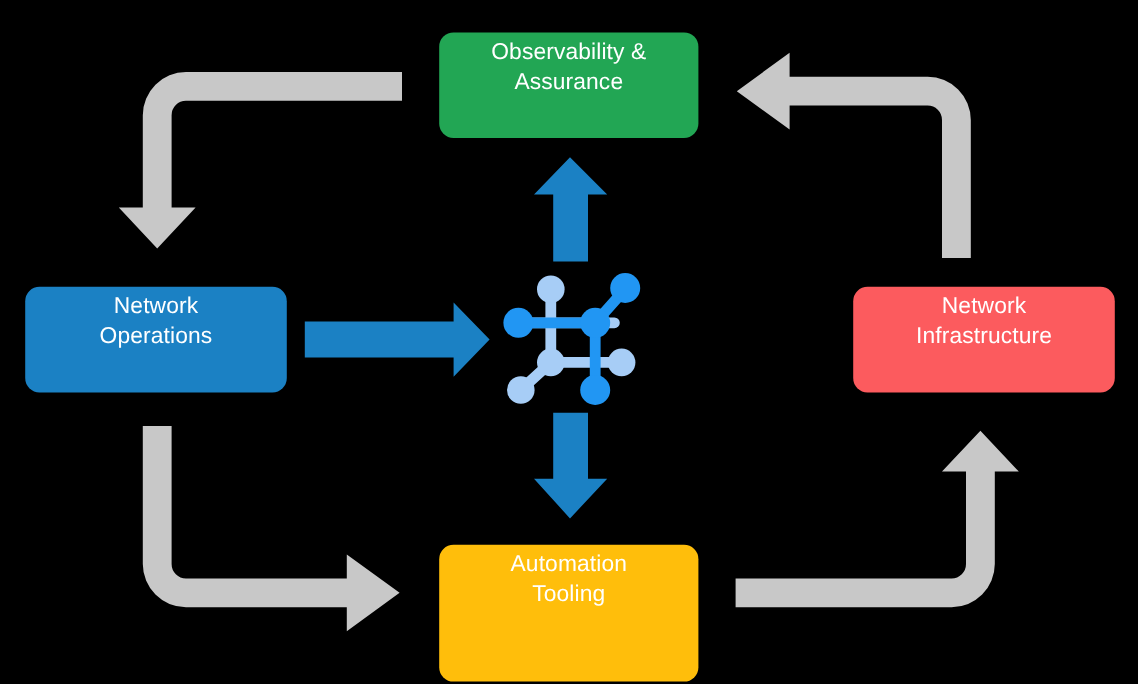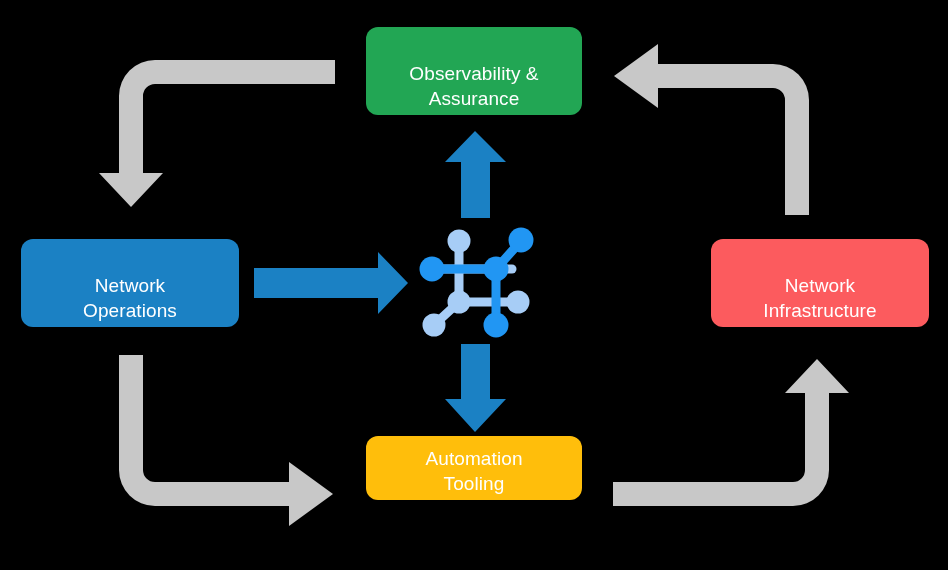--- a/index.html
+++ b/index.html
@@ -16,21 +16,21 @@
   #canvas {
     position: relative;
     width: 948px;
     height: 570px;
     background: #000000;
   }
   .node-box {
     position: absolute;
     border-radius: 12px;
     display: flex;
-    align-items: flex-end;
+    align-items: flex-start;
     justify-content: center;
     text-align: center;
     color: #ffffff;
     font-size: 19px;
     line-height: 1.32;
     font-family: "Liberation Sans", sans-serif;
     letter-spacing: 0.1px;
     box-sizing: border-box;
     padding: 4px 10px;
     white-space: pre-line;
@@ -38,21 +38,21 @@
   #box-observability {
     left: 366px; top: 27px; width: 216px; height: 88px;
   }
   #box-operations {
     left: 21px; top: 239px; width: 218px; height: 88px;
   }
   #box-infrastructure {
     left: 711px; top: 239px; width: 218px; height: 88px;
   }
   #box-automation {
-    left: 366px; top: 436px; width: 216px; height: 64px;
+    left: 366px; top: 454px; width: 216px; height: 114px;
   }
   .svg-layer {
     position: absolute;
     left: 0; top: 0;
     width: 948px;
     height: 570px;
   }
   #icon-layer { pointer-events: none; }
 </style>
 </head>

